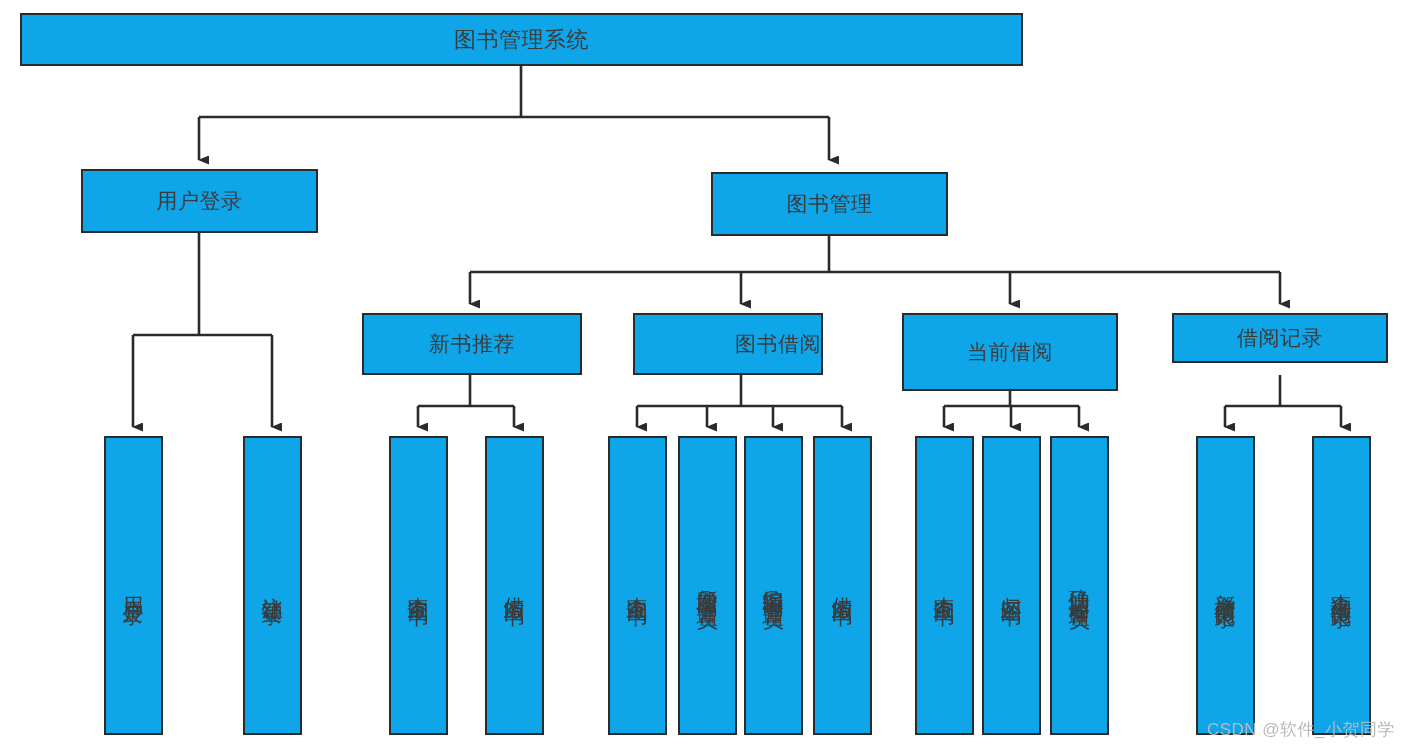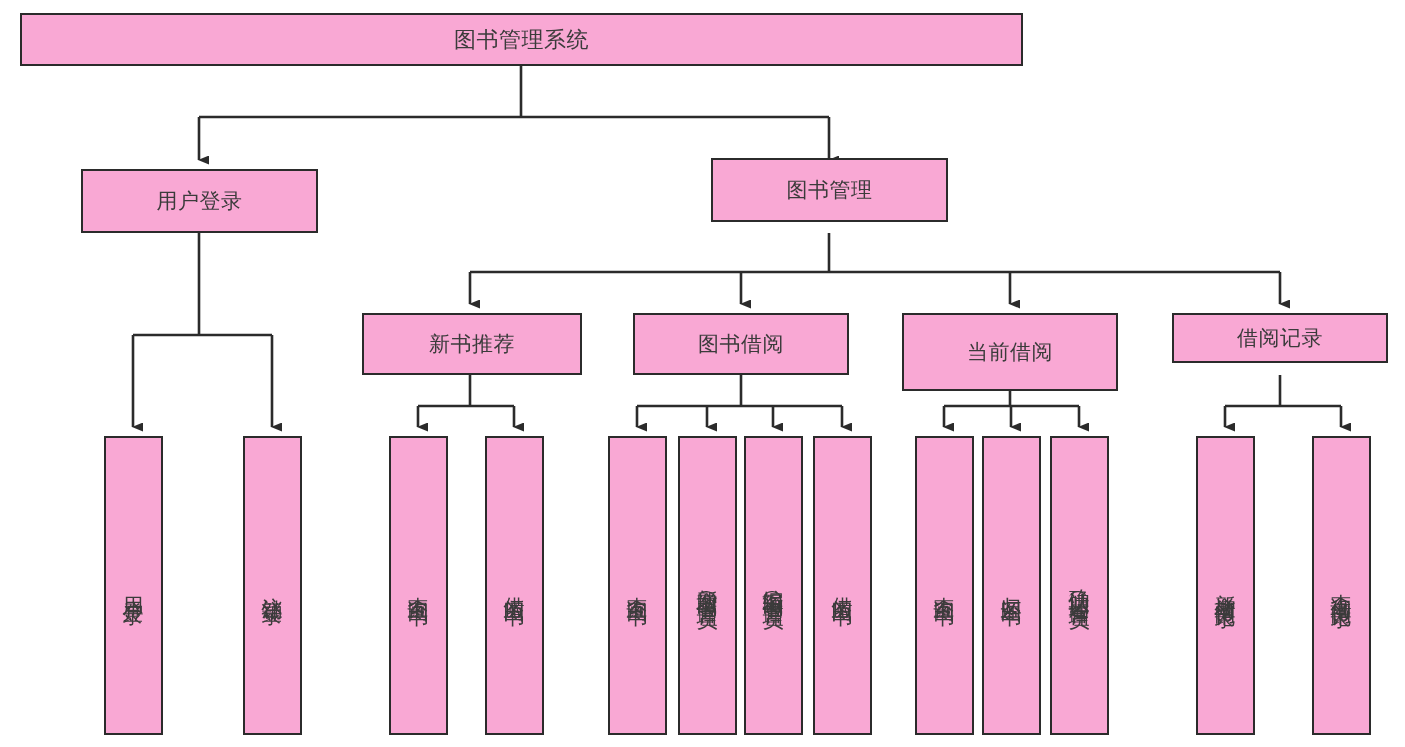--- a/index.html
+++ b/index.html
@@ -22,21 +22,21 @@
     position: absolute;
     left: 0;
     top: 0;
     width: 1405px;
     height: 747px;
     pointer-events: none;
   }
   .node {
     position: absolute;
     box-sizing: border-box;
-    background: #f9a8d4;
+    background: #0ea5e9;
     border: 2px solid #2b2b2b;
     display: flex;
     align-items: center;
     justify-content: center;
     color: #3a3a3a;
   }
   .node-label {
     display: block;
     text-align: center;
     color: #3b3b3b;
@@ -130,28 +130,28 @@
     </g>
   </svg>
 
   <div class="node horiz root" style="left:20px; top:13px; width:1003px; height:53px;">
     <span class="node-label">图书管理系统</span>
   </div>
 
   <div class="node horiz" style="left:81px; top:169px; width:237px; height:64px;">
     <span class="node-label">用户登录</span>
   </div>
-  <div class="node horiz" style="left:711px; top:158px; width:237px; height:64px;">
+  <div class="node horiz" style="left:711px; top:172px; width:237px; height:64px;">
     <span class="node-label">图书管理</span>
   </div>
 
   <div class="node horiz" style="left:362px; top:313px; width:220px; height:62px;">
     <span class="node-label">新书推荐</span>
   </div>
-  <div class="node horiz" style="left:633px; top:313px; width:216px; height:62px;">
+  <div class="node horiz" style="left:633px; top:313px; width:190px; height:62px;justify-content:flex-end;">
     <span class="node-label">图书借阅</span>
   </div>
   <div class="node horiz" style="left:902px; top:313px; width:216px; height:78px;">
     <span class="node-label">当前借阅</span>
   </div>
   <div class="node horiz" style="left:1172px; top:313px; width:216px; height:50px;">
     <span class="node-label">借阅记录</span>
   </div>
 
   <div class="node vert" style="left:104px; top:436px; width:59px; height:299px;">
@@ -191,13 +191,14 @@
     <span class="node-label">确认归还（管理员）</span>
   </div>
 
   <div class="node vert" style="left:1196px; top:436px; width:59px; height:299px;">
     <span class="node-label">新增借阅记录</span>
   </div>
   <div class="node vert" style="left:1312px; top:436px; width:59px; height:299px;">
     <span class="node-label">查询借阅记录</span>
   </div>
 
+  <div id="watermark">CSDN @软件_小贺同学</div>
 </div>
 
 </body></html>

